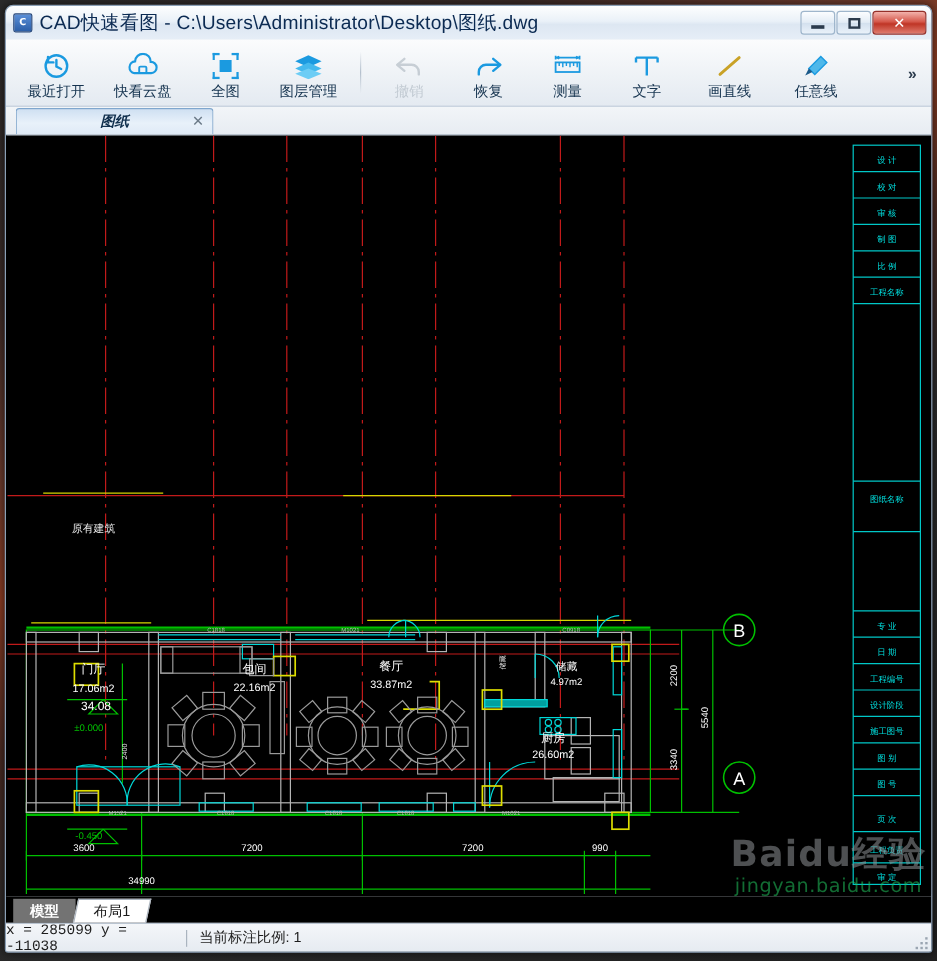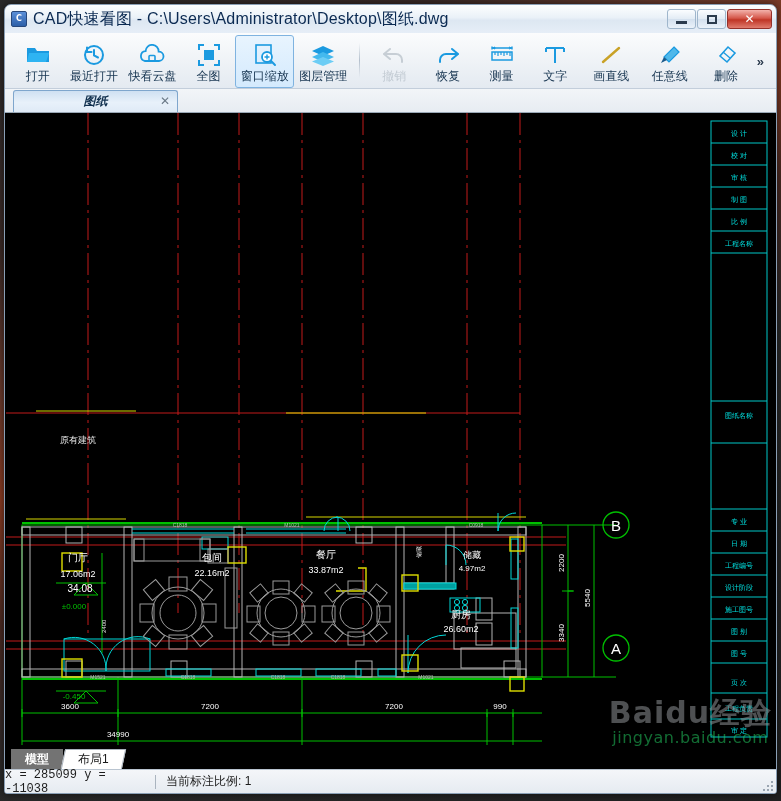--- a/index.html
+++ b/index.html
@@ -208,29 +208,20 @@
         <span class="wglyph glyph-max"></span>
       </div>
       <div class="wbtn close">
         <span>✕</span>
       </div>
     </div>
   </div>
 
   <div id="toolbar">
 
-    <div class="tbtn">
-      <span class="tb-icon">
-        <svg width="26" height="22" viewBox="0 0 26 22">
-            <path d="M2 4h8l2 3h12v11H2z" fill="#1b9ae0"></path>
-            <path d="M4 9h20l-3 9H2z" fill="#2eb4f2"></path>
-          </svg>
-      </span>
-      <span class="tb-label">打开</span>
-    </div>
 
     <div class="tbtn wide">
       <span class="tb-icon">
         <svg width="24" height="24" viewBox="0 0 24 24">
             <circle cx="12" cy="12" r="9" fill="none" stroke="#1b9ae0" stroke-width="2"></circle>
             <path d="M12 7v5.5l4 2" fill="none" stroke="#1b9ae0" stroke-width="2" stroke-linecap="round"></path>
             <path d="M5 4.5 L5 9 L9.5 9" fill="none" stroke="#1b9ae0" stroke-width="2" stroke-linecap="round"></path>
           </svg>
       </span>
       <span class="tb-label">最近打开</span>
@@ -258,31 +249,20 @@
               <rect x="0" y="16" width="2" height="6"></rect>
             <rect x="16" y="20" width="6" height="2"></rect>
               <rect x="20" y="16" width="2" height="6"></rect>
             <rect x="6" y="6" width="10" height="10"></rect>
           </g>
         </svg>
       </span>
       <span class="tb-label">全图</span>
     </div>
 
-    <div class="tbtn wide sel">
-      <span class="tb-icon">
-        <svg width="24" height="24" viewBox="0 0 24 24">
-            <rect x="3" y="2" width="15" height="18" fill="none" stroke="#1b9ae0" stroke-width="1.6"></rect>
-            <circle cx="14" cy="14" r="5" fill="#ffffff" stroke="#1b9ae0" stroke-width="1.8"></circle>
-            <path d="M14 11.5v5M11.5 14h5" stroke="#1b9ae0" stroke-width="1.4"></path>
-            <path d="M17.8 17.8 L22 22" stroke="#1b9ae0" stroke-width="2" stroke-linecap="round"></path>
-          </svg>
-      </span>
-      <span class="tb-label">窗口缩放</span>
-    </div>
 
     <div class="tbtn wide">
       <span class="tb-icon">
         <svg width="26" height="22" viewBox="0 0 26 22">
             <path d="M13 2 24 7 13 12 2 7z" fill="#1b9ae0"></path>
             <path d="M13 8 24 13 13 18 2 13z" fill="#44b9ee"></path>
             <path d="M13 13 24 17.5 13 22 2 17.5z" fill="#6ccdf5"></path>
           </svg>
       </span>
       <span class="tb-label">图层管理</span>
@@ -344,29 +324,20 @@
     <div class="tbtn wide">
       <span class="tb-icon">
         <svg width="24" height="22" viewBox="0 0 24 22">
             <path d="M16 3 l5 5 -10 10 -5 -5z" fill="#4fb8ea" stroke="#1b9ae0" stroke-width="1.2"></path>
             <path d="M6 13 l-3 6 6 -3z" fill="#1b5a8a"></path>
           </svg>
       </span>
       <span class="tb-label">任意线</span>
     </div>
 
-    <div class="tbtn">
-      <span class="tb-icon">
-        <svg width="24" height="22" viewBox="0 0 24 22">
-            <path d="M14 3 l7 6 -8 9 -7 -6z" fill="none" stroke="#1b9ae0" stroke-width="1.6"></path>
-            <path d="M9 8 l7 6" stroke="#1b9ae0" stroke-width="1.3"></path>
-          </svg>
-      </span>
-      <span class="tb-label">删除</span>
-    </div>
 
     <div id="tb-overflow">»</div>
   </div>
 
   <div id="tabstrip">
     <div id="doc-tab">
       <span id="doc-tab-label">图纸</span>
       <span id="doc-tab-close">✕</span>
     </div>
   </div>

